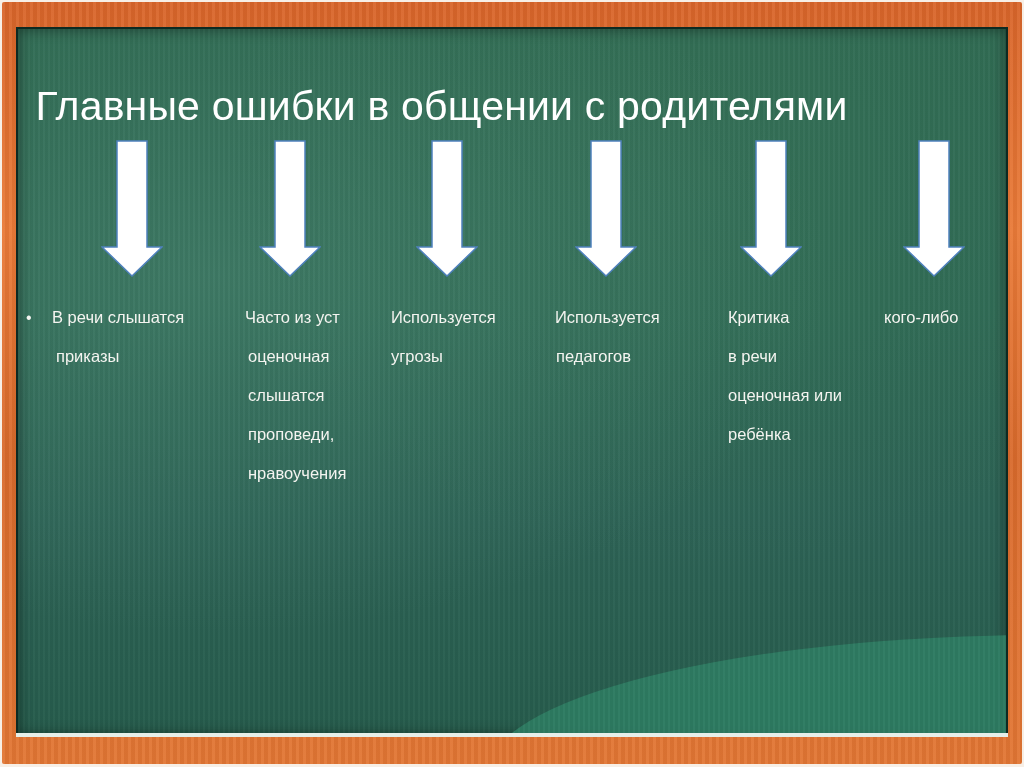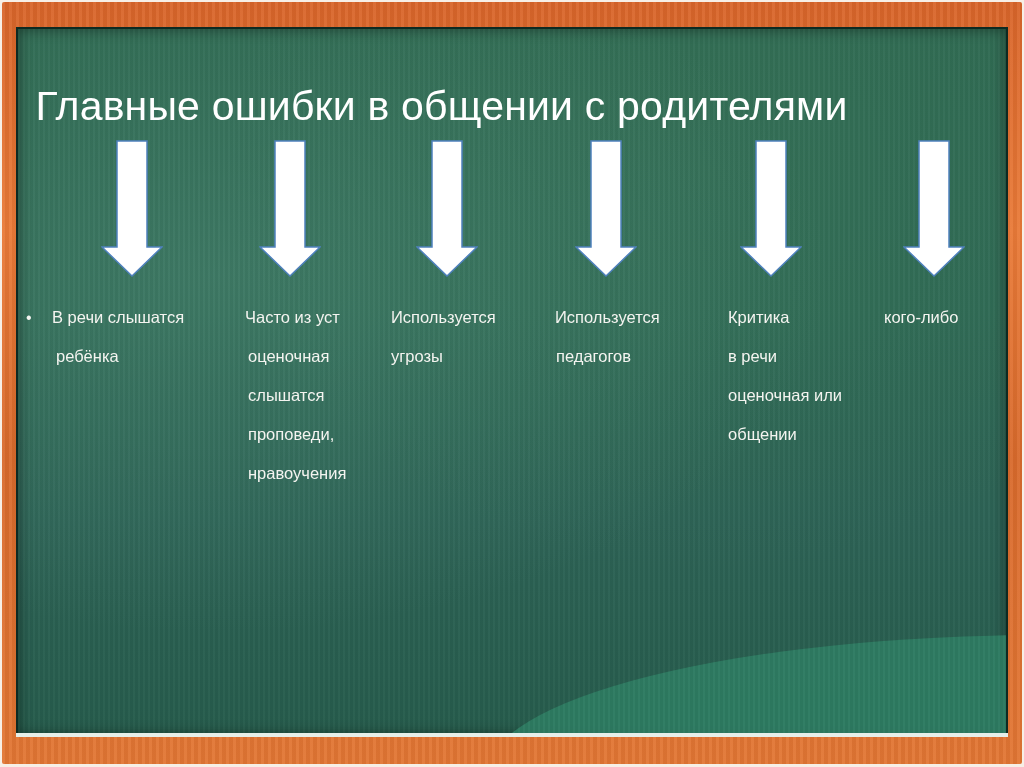--- a/index.html
+++ b/index.html
@@ -106,21 +106,21 @@
 <div class="arrow" style="left:903px">
   <svg width="62" height="138" viewBox="0 0 62 138">
       <polygon points="16,1 46,1 46,107 61,107 31,136 1,107 16,107" fill="#ffffff" stroke="#4f81bd" stroke-width="1.5"></polygon>
     </svg>
 </div>
 
 <span class="bullet">•</span>
 
 <div class="col" style="left:52px">
   <span class="line">В речи слышатся</span>
-  <span class="line" style="padding-left:4px">ребёнка</span>
+  <span class="line" style="padding-left:4px">приказы</span>
 </div>
 
 <div class="col" style="left:245px">
   <span class="line">Часто из уст</span>
   <span class="line" style="padding-left:3px">оценочная</span>
   <span class="line" style="padding-left:3px">слышатся</span>
   <span class="line" style="padding-left:3px">проповеди,</span>
   <span class="line" style="padding-left:3px">нравоучения</span>
 </div>
 
@@ -131,18 +131,18 @@
 
 <div class="col" style="left:555px">
   <span class="line">Используется</span>
   <span class="line" style="padding-left:1px">педагогов</span>
 </div>
 
 <div class="col" style="left:728px">
   <span class="line">Критика</span>
   <span class="line">в речи</span>
   <span class="line">оценочная или</span>
-  <span class="line">общении</span>
+  <span class="line">ребёнка</span>
 </div>
 
 <div class="col" style="left:884px">
   <span class="line">кого-либо</span>
 </div>
 
 </body></html>

